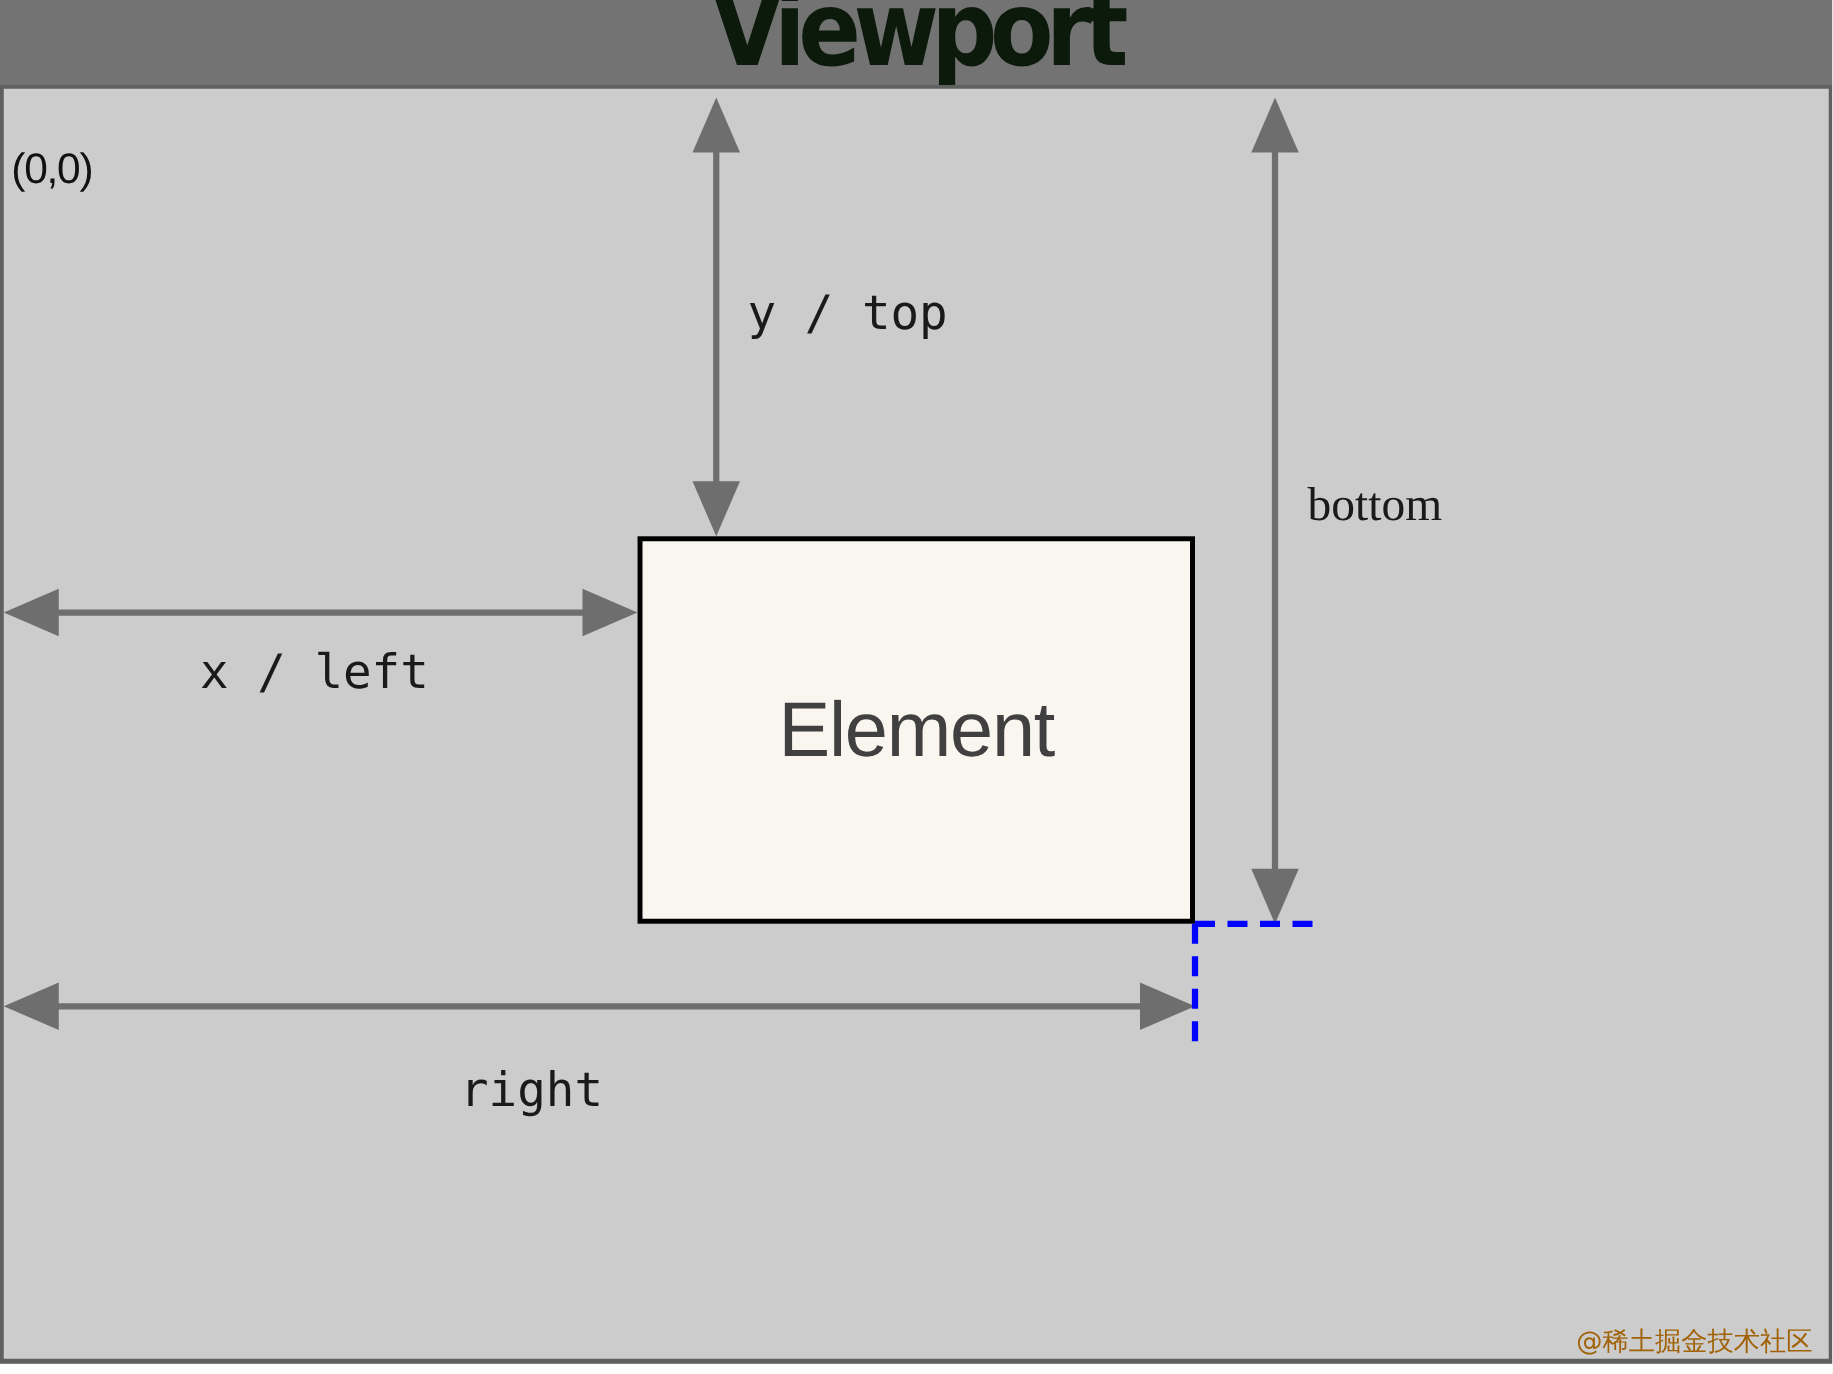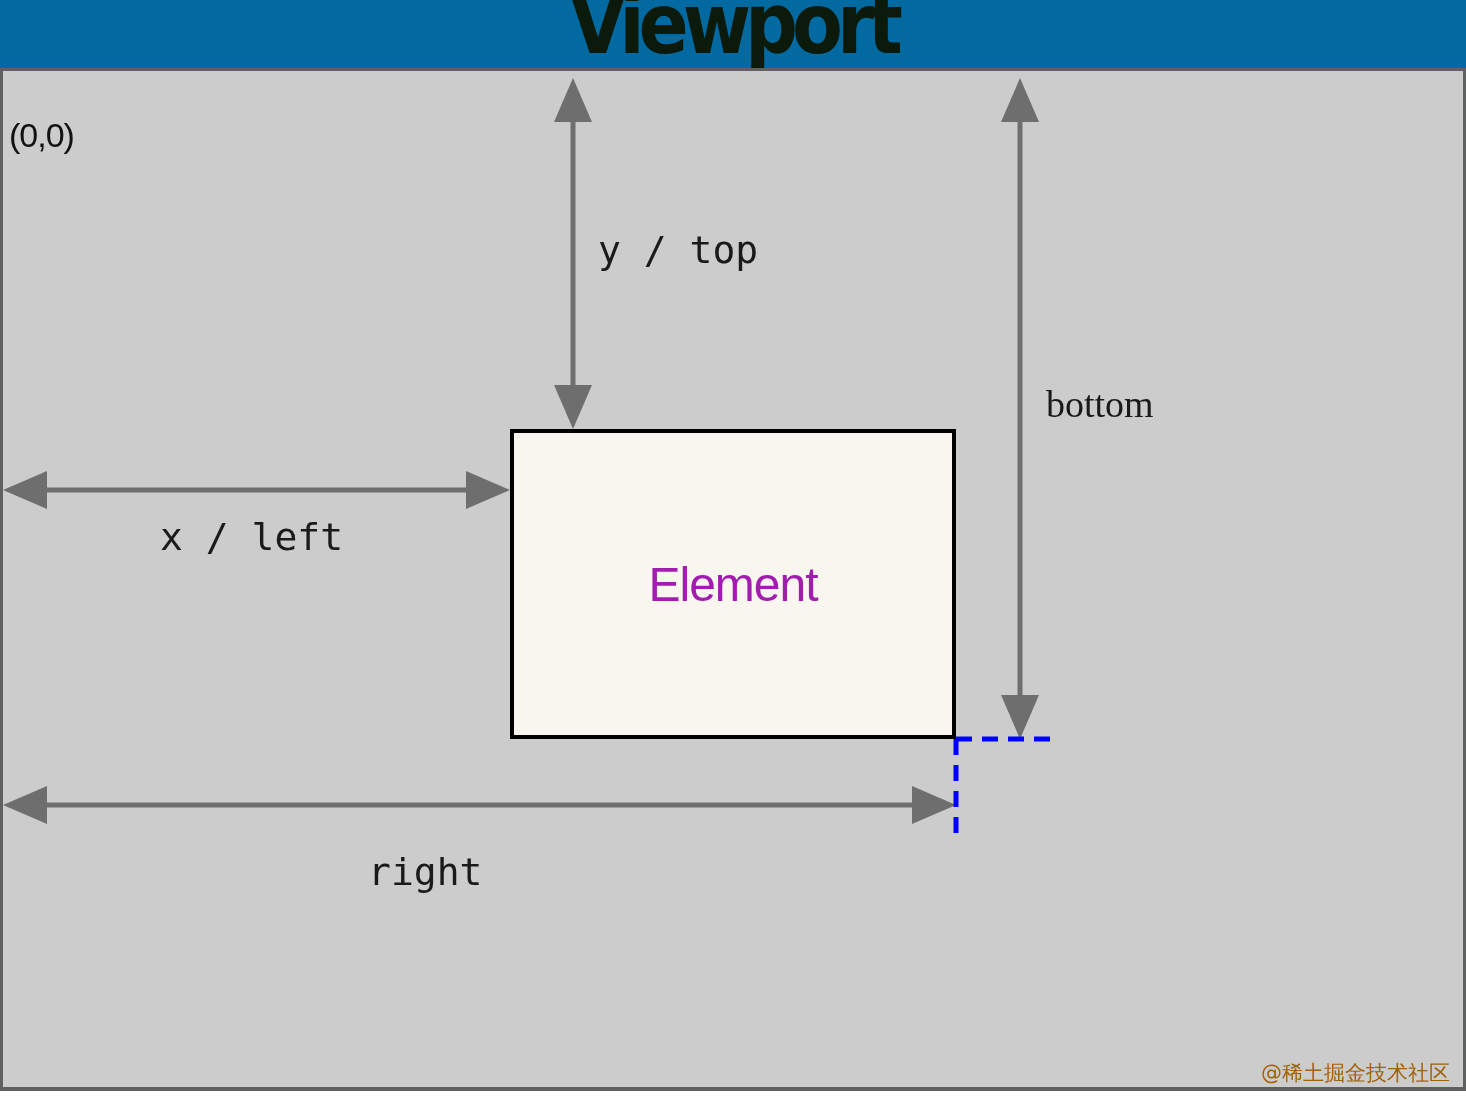--- a/index.html
+++ b/index.html
@@ -16,21 +16,21 @@
     font-family: "Liberation Sans", sans-serif;
   }
 
   
   .header-band {
     position: absolute;
     left: 0;
     top: 0;
     width: 1466px;
     height: 68px;
-    background: #0369a1;
+    background: #737373;
   }
   .header-title {
     position: absolute;
     left: 0;
     top: -20px;
     width: 1466px;
     height: 88px;
     line-height: 88px;
     text-align: center;
     color: #0c1a0c;
@@ -82,22 +82,22 @@
   .element-label {
     position: absolute;
     left: 0;
     top: 0;
     width: 100%;
     height: 100%;
     display: flex;
     align-items: center;
     justify-content: center;
     font-family: "Liberation Sans", sans-serif;
-    font-size: 48px;
-    color: #a21caf;
+    font-size: 62px;
+    color: #404040;
     letter-spacing: -1px;
   }
 
   
   .arrow-layer {
     position: absolute;
     left: 0;
     top: 0;
     width: 1466px;
     height: 1099px;

